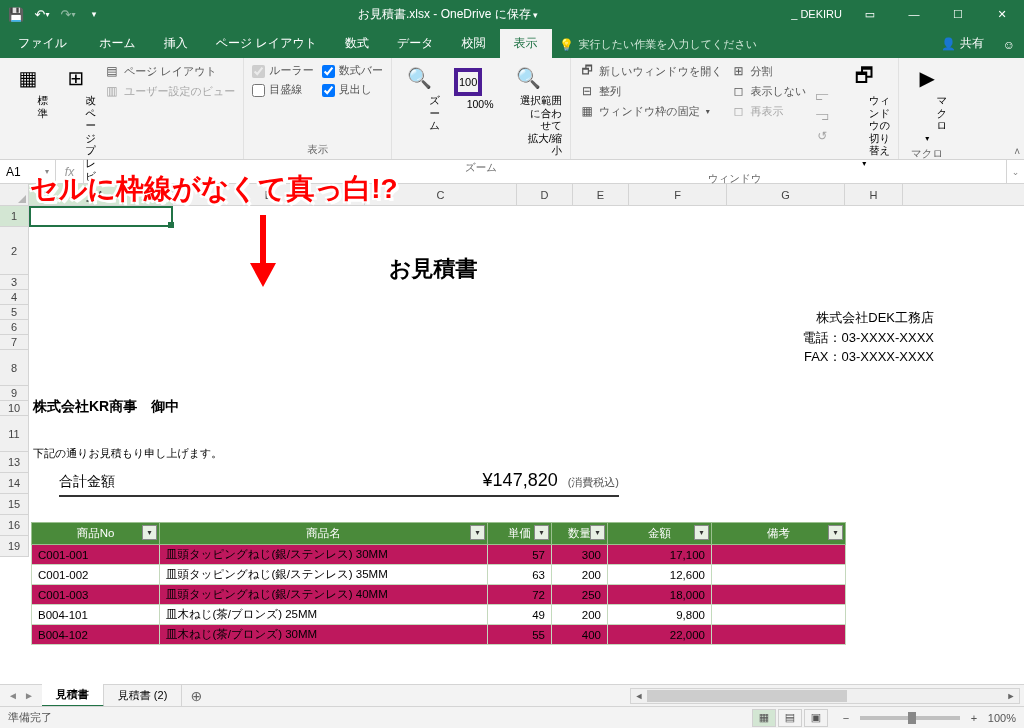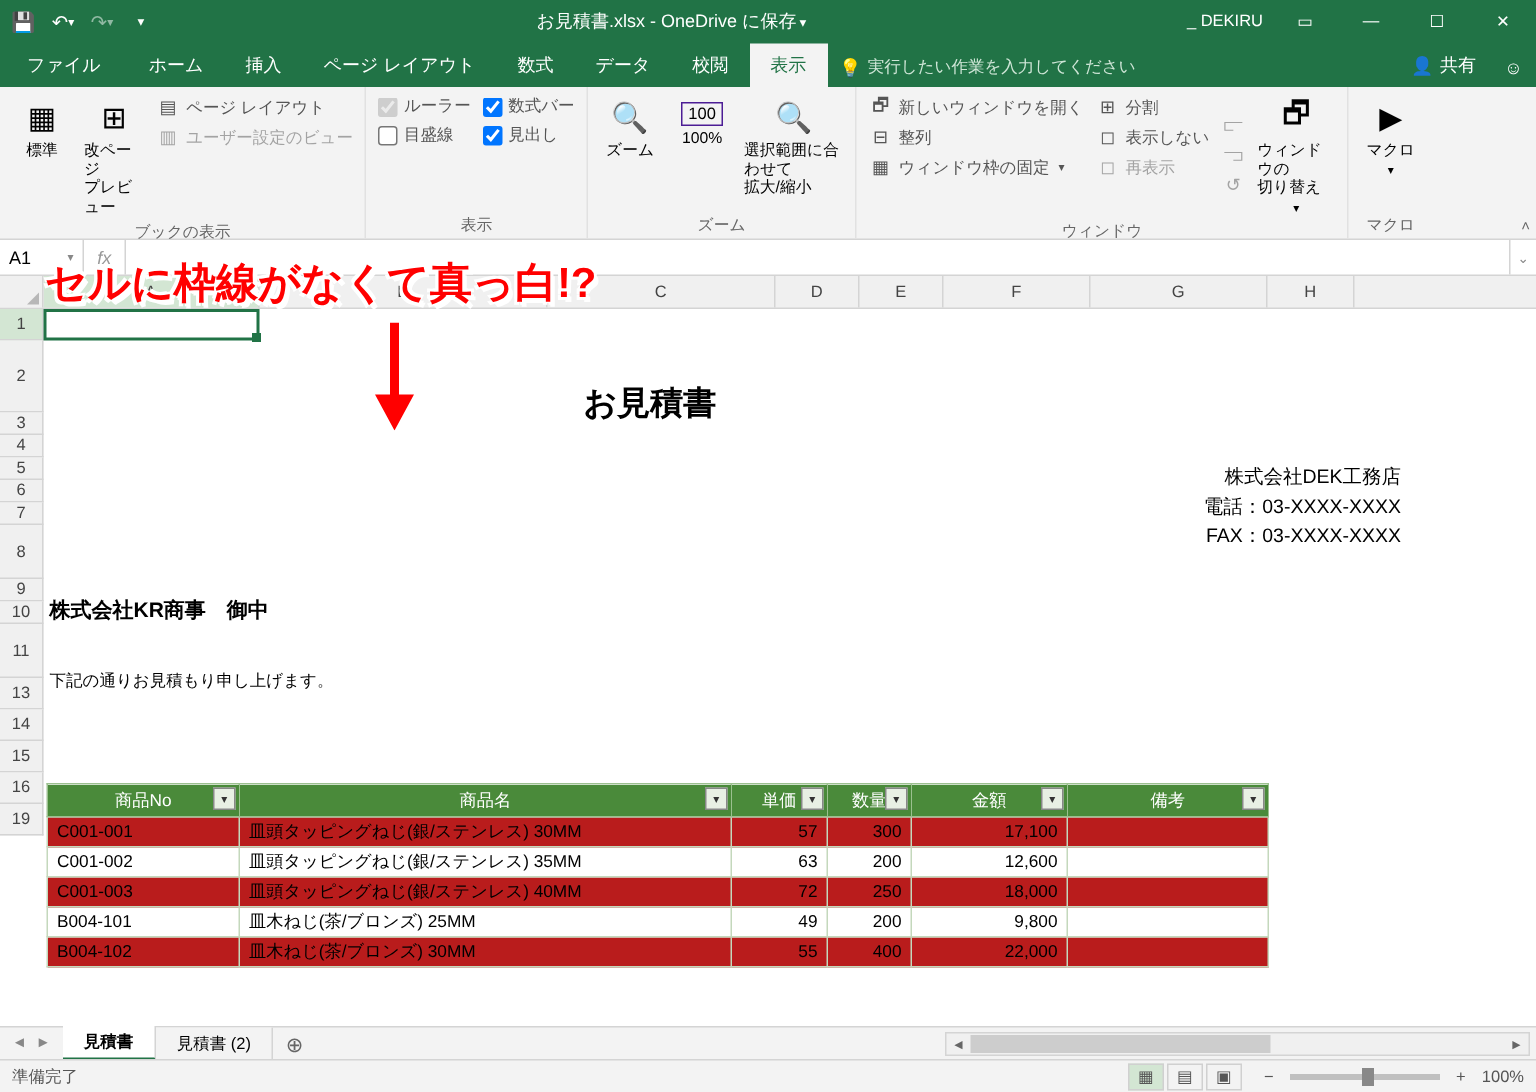--- a/index.html
+++ b/index.html
@@ -27,21 +27,21 @@
 .tabs .smiley { width: 30px; text-align: center; padding: 6px 0; }
 
 
 .ribbon { height: 102px; background: #f3f3f3; border-bottom: 1px solid #d4d4d4; display: flex; position: relative; }
 .ribbon .collapse { position: absolute; right: 4px; bottom: 2px; font-size: 10px; color: #666; cursor: pointer; }
 .grp { border-right: 1px solid #e1e1e1; padding: 4px 6px 2px; display: flex; flex-direction: column; }
 .grp-body { flex: 1; display: flex; gap: 4px; }
 .grp-label { text-align: center; font-size: 10.5px; color: #666; padding: 2px 0 0; }
 .big-btn { width: 44px; display: flex; flex-direction: column; align-items: center; justify-content: flex-start; padding: 2px; cursor: pointer; gap: 2px; }
 .big-btn .ico { width: 28px; height: 28px; display: flex; align-items: center; justify-content: center; font-size: 20px; }
-.big-btn .lbl { font-size: 10.5px; text-align: left; line-height: 1.2; }
+.big-btn .lbl { font-size: 10.5px; text-align: right; line-height: 1.2; margin-left: 24px; }
 .stack { display: flex; flex-direction: column; gap: 2px; justify-content: flex-start; }
 .chk { display: flex; align-items: flex-end; gap: 4px; font-size: 11px; color: #555; padding: 1px 2px; }
 .chk input { width: 13px; height: 13px; }
 .small-row { display: flex; align-items: center; gap: 4px; font-size: 11px; color: #555; padding: 1px 2px; cursor: pointer; }
 .small-row .sico { width: 16px; height: 16px; display: flex; align-items: center; justify-content: center; font-size: 12px; }
 .small-row .dd { font-size: 8px; margin-left: 2px; }
 
 
 .fbar { height: 24px; border-bottom: 1px solid #d4d4d4; display: flex; align-items: stretch; background: #fff; }
 .namebox { width: 56px; border-right: 1px solid #d4d4d4; padding: 2px 6px; font-size: 12px; display: flex; align-items: center; }
@@ -75,21 +75,21 @@
 .total-row { position: absolute; left: 30px; top: 264px; width: 560px; display: flex; align-items: baseline; border-bottom: 2px solid #333; padding-bottom: 4px; }
 .total-row .tl { font-size: 14px; width: 140px; }
 .total-row .tv { font-size: 18px; font-weight: 500; margin-left: auto; }
 .total-row .tn { font-size: 11px; color: #555; margin-left: 10px; }
 
 
 .tbl { position: absolute; left: 2px; top: 316px; border-collapse: collapse; font-size: 11.5px; }
 .tbl th { background: #4a8a3a; color: #fff; border: 1px solid #9bc08f; padding: 3px 6px; font-weight: normal; position: relative; height: 21px; }
 .tbl th .fbtn { position: absolute; right: 2px; top: 2px; width: 15px; height: 15px; background: #e8f0e4; border: 1px solid #888; display: flex; align-items: center; justify-content: center; font-size: 8px; color: #333; }
 .tbl td { border: 1px solid #c4d8bc; padding: 2px 6px; height: 20px; }
-.tbl tr.odd td { background: #b91c1c; }
+.tbl tr.odd td { background: #be185d; }
 .tbl td.num { text-align: right; }
 
 
 .anno { position: absolute; left: 30px; top: 170px; font-size: 28px; font-weight: bold; color: #ff0000; z-index: 50; text-shadow: 2px 2px 0 #fff, -2px -2px 0 #fff, 2px -2px 0 #fff, -2px 2px 0 #fff, 3px 3px 0 #fff; }
 .arrow { position: absolute; left: 248px; top: 215px; width: 30px; height: 72px; z-index: 49; }
 .arrow svg { width: 100%; height: 100%; }
 
 
 .sheettabs { position: absolute; bottom: 22px; left: 0; right: 0; height: 22px; background: #f3f3f3; border-top: 1px solid #d4d4d4; display: flex; align-items: center; }
 .sheettabs .nav { display: flex; gap: 2px; padding: 0 6px; color: #888; font-size: 10px; }
@@ -209,21 +209,21 @@
     <div class="grp-label">表示</div>
   </div>
 
   <div class="grp">
     <div class="grp-body">
       <div class="big-btn">
           <div class="ico">🔍</div>
           <div class="lbl">ズーム</div>
         </div>
       <div class="big-btn">
-          <div class="ico" style="font-size:11px;border:1px solid #4c1d95;width:28px;height:16px;margin-top:4px">100</div>
+          <div class="ico" style="font-size:11px;border:4px solid #4c1d95;width:28px;height:28px;margin-top:4px">100</div>
           <div class="lbl">100%</div>
         </div>
       <div class="big-btn" style="width:70px">
           <div class="ico">🔍</div>
           <div class="lbl" style="white-space:pre-line">選択範囲に合わせて
 拡大/縮小</div>
         </div>
     </div>
     <div class="grp-label">ズーム</div>
   </div>
@@ -380,20 +380,25 @@
   <div class="selcell"></div>
   <div class="sheet">
     <div class="doc-title">お見積書</div>
     <div class="company">
       <div>株式会社DEK工務店</div>
       <div>電話：03-XXXX-XXXX</div>
       <div>FAX：03-XXXX-XXXX</div>
     </div>
     <div class="client">株式会社KR商事　御中</div>
     <div class="note">下記の通りお見積もり申し上げます。</div>
+    <div class="total-row">
+      <span class="tl">合計金額</span>
+      <span class="tv">¥147,820</span>
+      <span class="tn">(消費税込)</span>
+    </div>
     <table class="tbl">
       <thead>
           <tr id="thdr">
             <th style="width: 128px;">商品No<span class="fbtn">▾</span></th>
             <th style="width: 328px;">商品名<span class="fbtn">▾</span></th>
             <th style="width: 64px;">単価<span class="fbtn">▾</span></th>
             <th style="width: 56px;">数量<span class="fbtn">▾</span></th>
             <th style="width: 104px;">金額<span class="fbtn">▾</span></th>
             <th style="width: 134px;">備考<span class="fbtn">▾</span></th>
           </tr>

